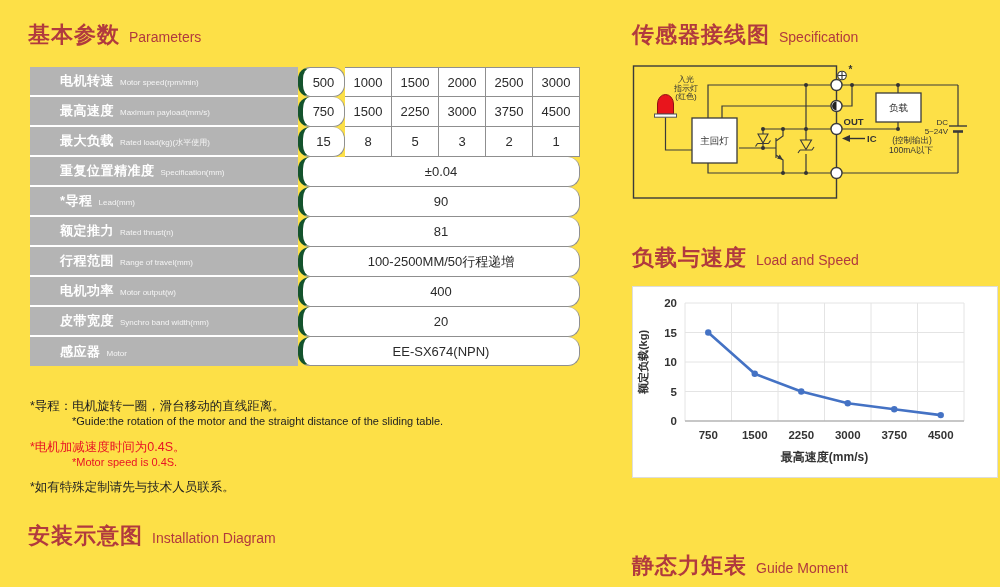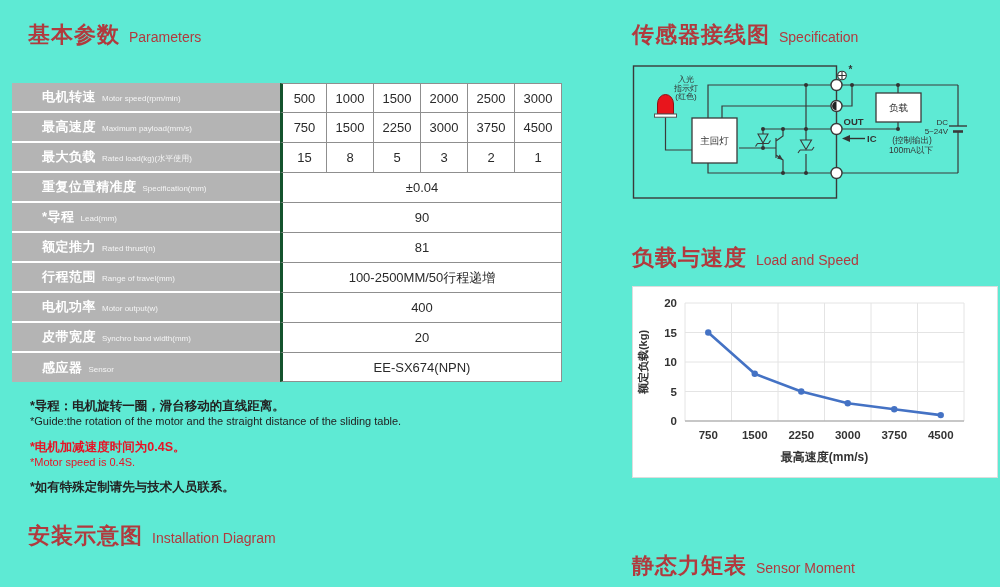--- a/index.html
+++ b/index.html
@@ -1,38 +1,38 @@
 <!DOCTYPE html>
 <html><head>
 <meta charset="utf-8">
 <style>
   html,body{margin:0;padding:0;background:#fff;}
-  .page{position:relative;width:1000px;height:587px;background:#5eead4;overflow:hidden;
+  .page{position:relative;width:1000px;height:587px;background:#fde047;overflow:hidden;
         font-family:"Liberation Sans","DejaVu Sans",sans-serif;}
   
   .sec-title{position:absolute;display:flex;align-items:baseline;gap:9px;color:#b13a3e;white-space:nowrap;}
   .sec-title .zh{font-size:22px;font-weight:600;letter-spacing:1px;}
   .sec-title .en{font-size:14px;font-weight:400;}
   
-  table.params{position:absolute;left:12px;top:67px;width:550px;border-collapse:separate;border-spacing:0;table-layout:fixed;margin-top:16px;}
+  table.params{position:absolute;left:30px;top:67px;width:550px;border-collapse:separate;border-spacing:0;table-layout:fixed;}
   table.params td{height:28px;padding:0;}
   td.lbl{background:#b4b4b4;border-bottom:2px solid #fff;}
   tr:last-child td.lbl{border-bottom:none;}
   .lbl-in{display:flex;align-items:baseline;gap:6px;padding-left:30px;}
   .lbl-zh{color:#fff;font-size:13px;font-weight:700;letter-spacing:.5px;}
   .lbl-en{color:#f4f4f4;font-size:8px;}
   td.val{background:#fff;border-right:1px solid #8f8f8f;border-bottom:1px solid #8f8f8f;
          text-align:center;font-size:13px;color:#2a2a2a;}
-  td.val.first{border-left:3px solid #14532d;}
+  td.val.first{border-left:5px solid #14532d;border-radius:12px;}
   tr.top td.val{border-top:1px solid #8f8f8f;}
   
   .notes{position:absolute;left:30px;top:398px;width:520px;}
   .note{margin-bottom:10px;}
-  .note-zh{font-size:12.5px;font-weight:700;color:#222;line-height:1.3;}
-  .note-en{font-size:11px;color:#222;line-height:1.3;}
+  .note-zh{font-size:12.5px;font-weight:400;color:#222;line-height:1.3;}
+  .note-en{font-size:11px;color:#222;line-height:1.3;margin-left:42px;}
   .note.red .note-zh,.note.red .note-en{color:#e81325;}
   
   svg.wiring{position:absolute;left:630px;top:62px;}
   svg text{font-family:"Liberation Sans","DejaVu Sans",sans-serif;fill:#333;}
   
   .chartbox{position:absolute;left:632px;top:286px;width:364px;height:190px;border:1px solid #ddd;background:#fff;}
 </style>
 </head>
 <body>
 
@@ -49,21 +49,21 @@
   <div class="sec-title" style="left:632px;top:243px">
     <span class="zh">负载与速度</span>
     <span class="en">Load and Speed</span>
   </div>
   <div class="sec-title" style="left:28px;top:521px">
     <span class="zh">安装示意图</span>
     <span class="en">Installation Diagram</span>
   </div>
   <div class="sec-title" style="left:632px;top:551px">
     <span class="zh">静态力矩表</span>
-    <span class="en">Sensor Moment</span>
+    <span class="en">Guide Moment</span>
   </div>
 
   <table class="params">
     <colgroup>
         <col style="width:268px">
         <col style="width:47px">
         <col style="width:47px">
         <col style="width:47px">
         <col style="width:47px">
         <col style="width:47px">
@@ -163,21 +163,21 @@
               <span class="lbl-zh">皮带宽度</span>
               <span class="lbl-en">Synchro band width(mm)</span>
             </div>
           </td>
           <td class="val first" colspan="6">20</td>
         </tr>
         <tr>
           <td class="lbl">
             <div class="lbl-in">
               <span class="lbl-zh">感应器</span>
-              <span class="lbl-en">Sensor</span>
+              <span class="lbl-en">Motor</span>
             </div>
           </td>
           <td class="val first" colspan="6">EE-SX674(NPN)</td>
         </tr>
       </tbody>
   </table>
 
   <div class="notes" id="notes">
       <div class="note">
         <div class="note-zh">*导程：电机旋转一圈，滑台移动的直线距离。</div>

